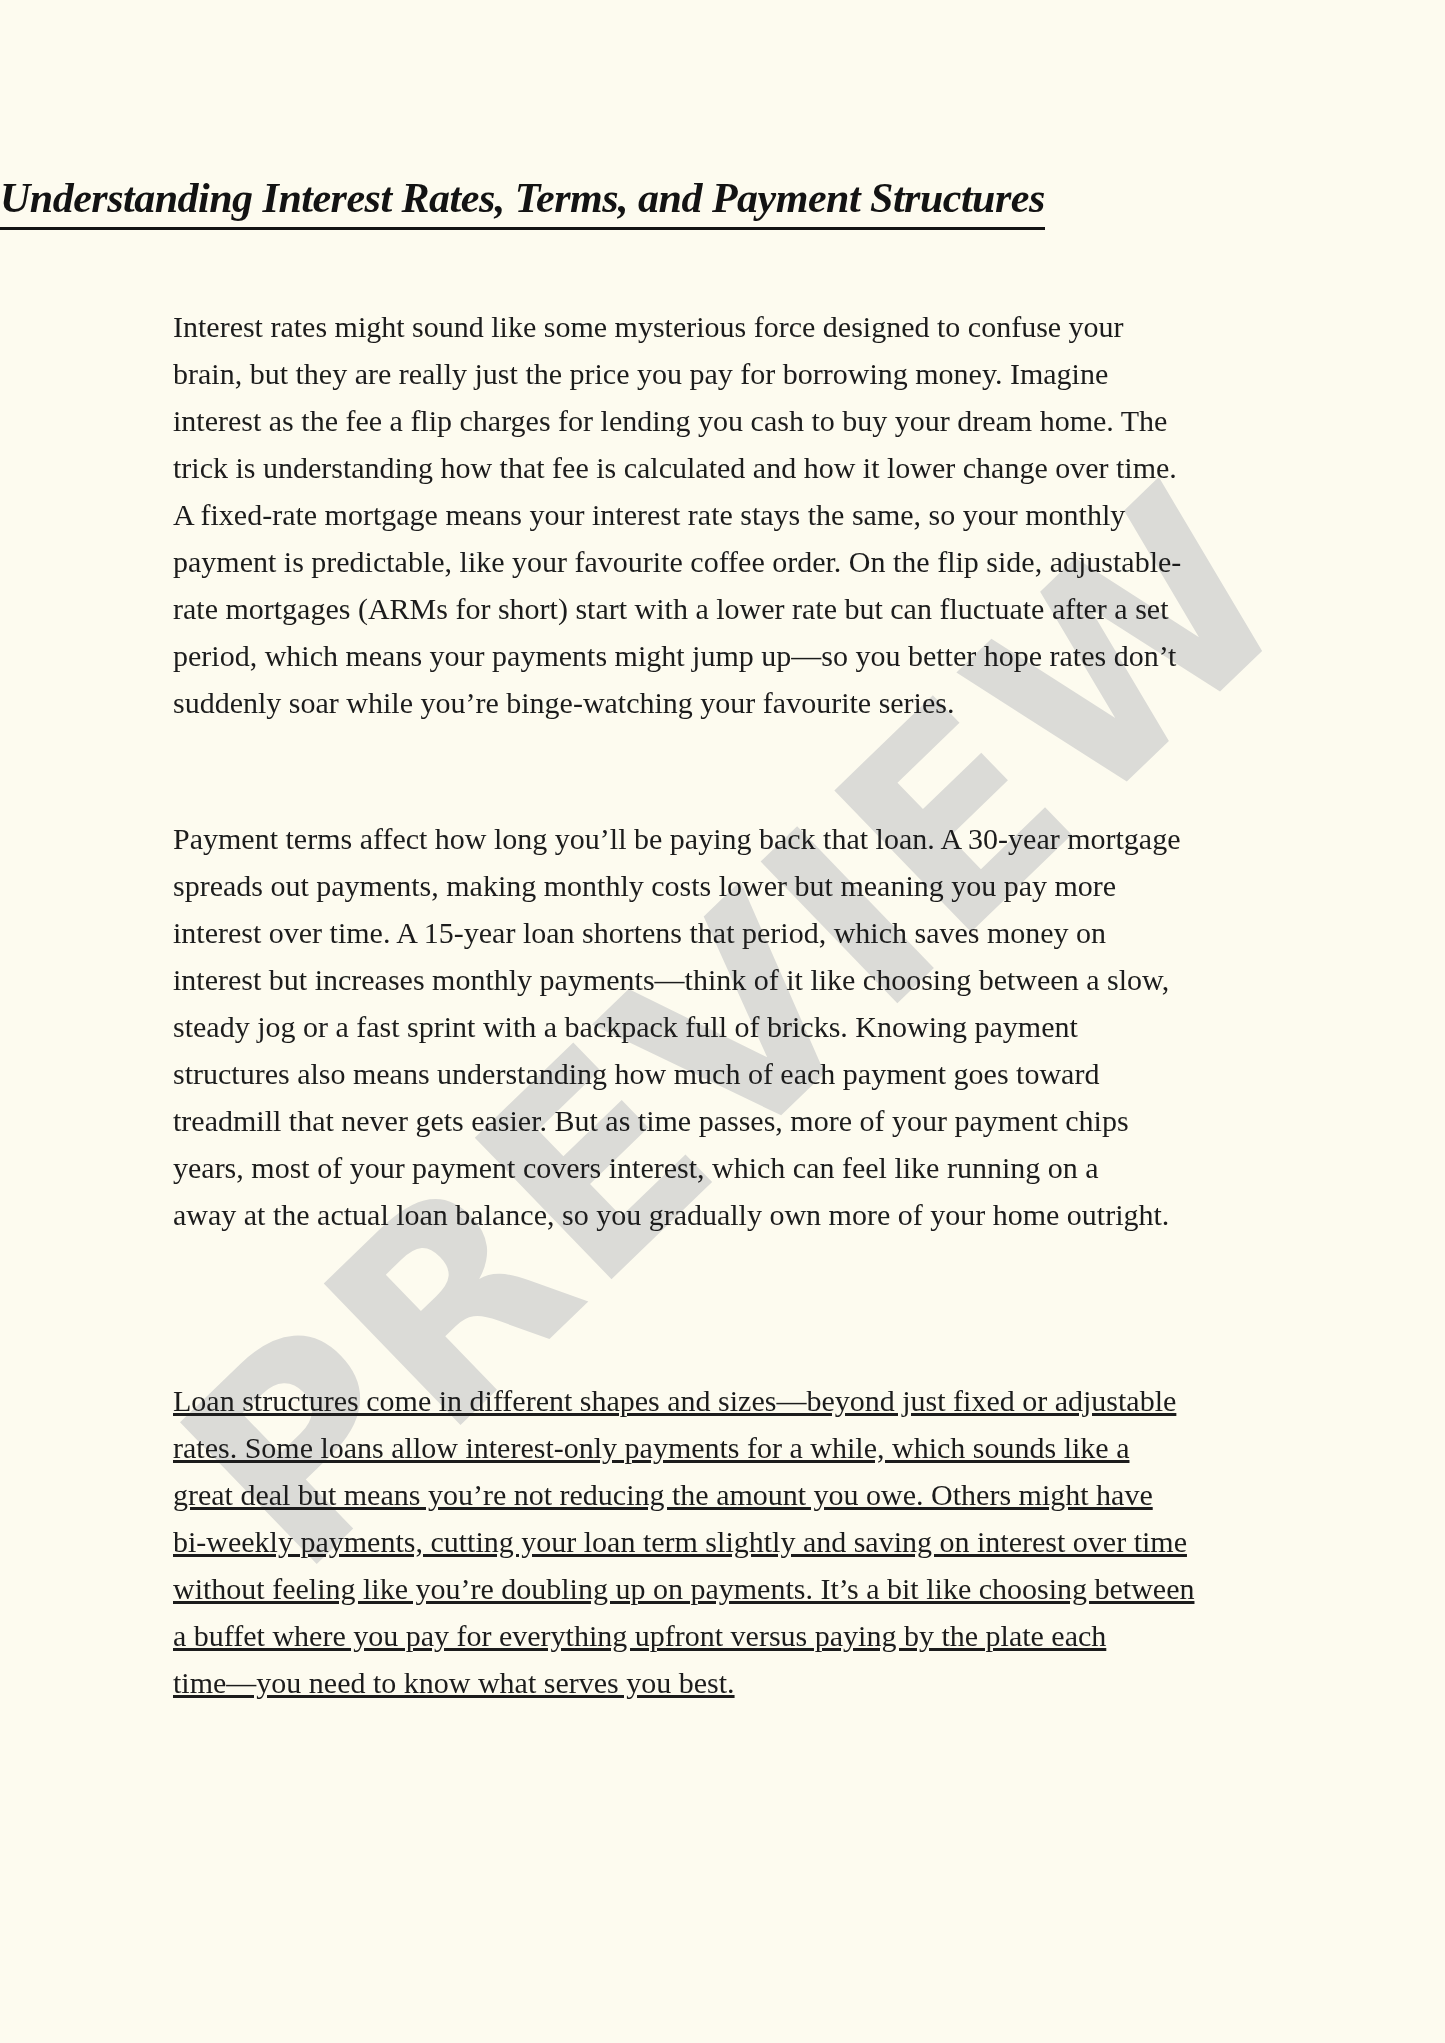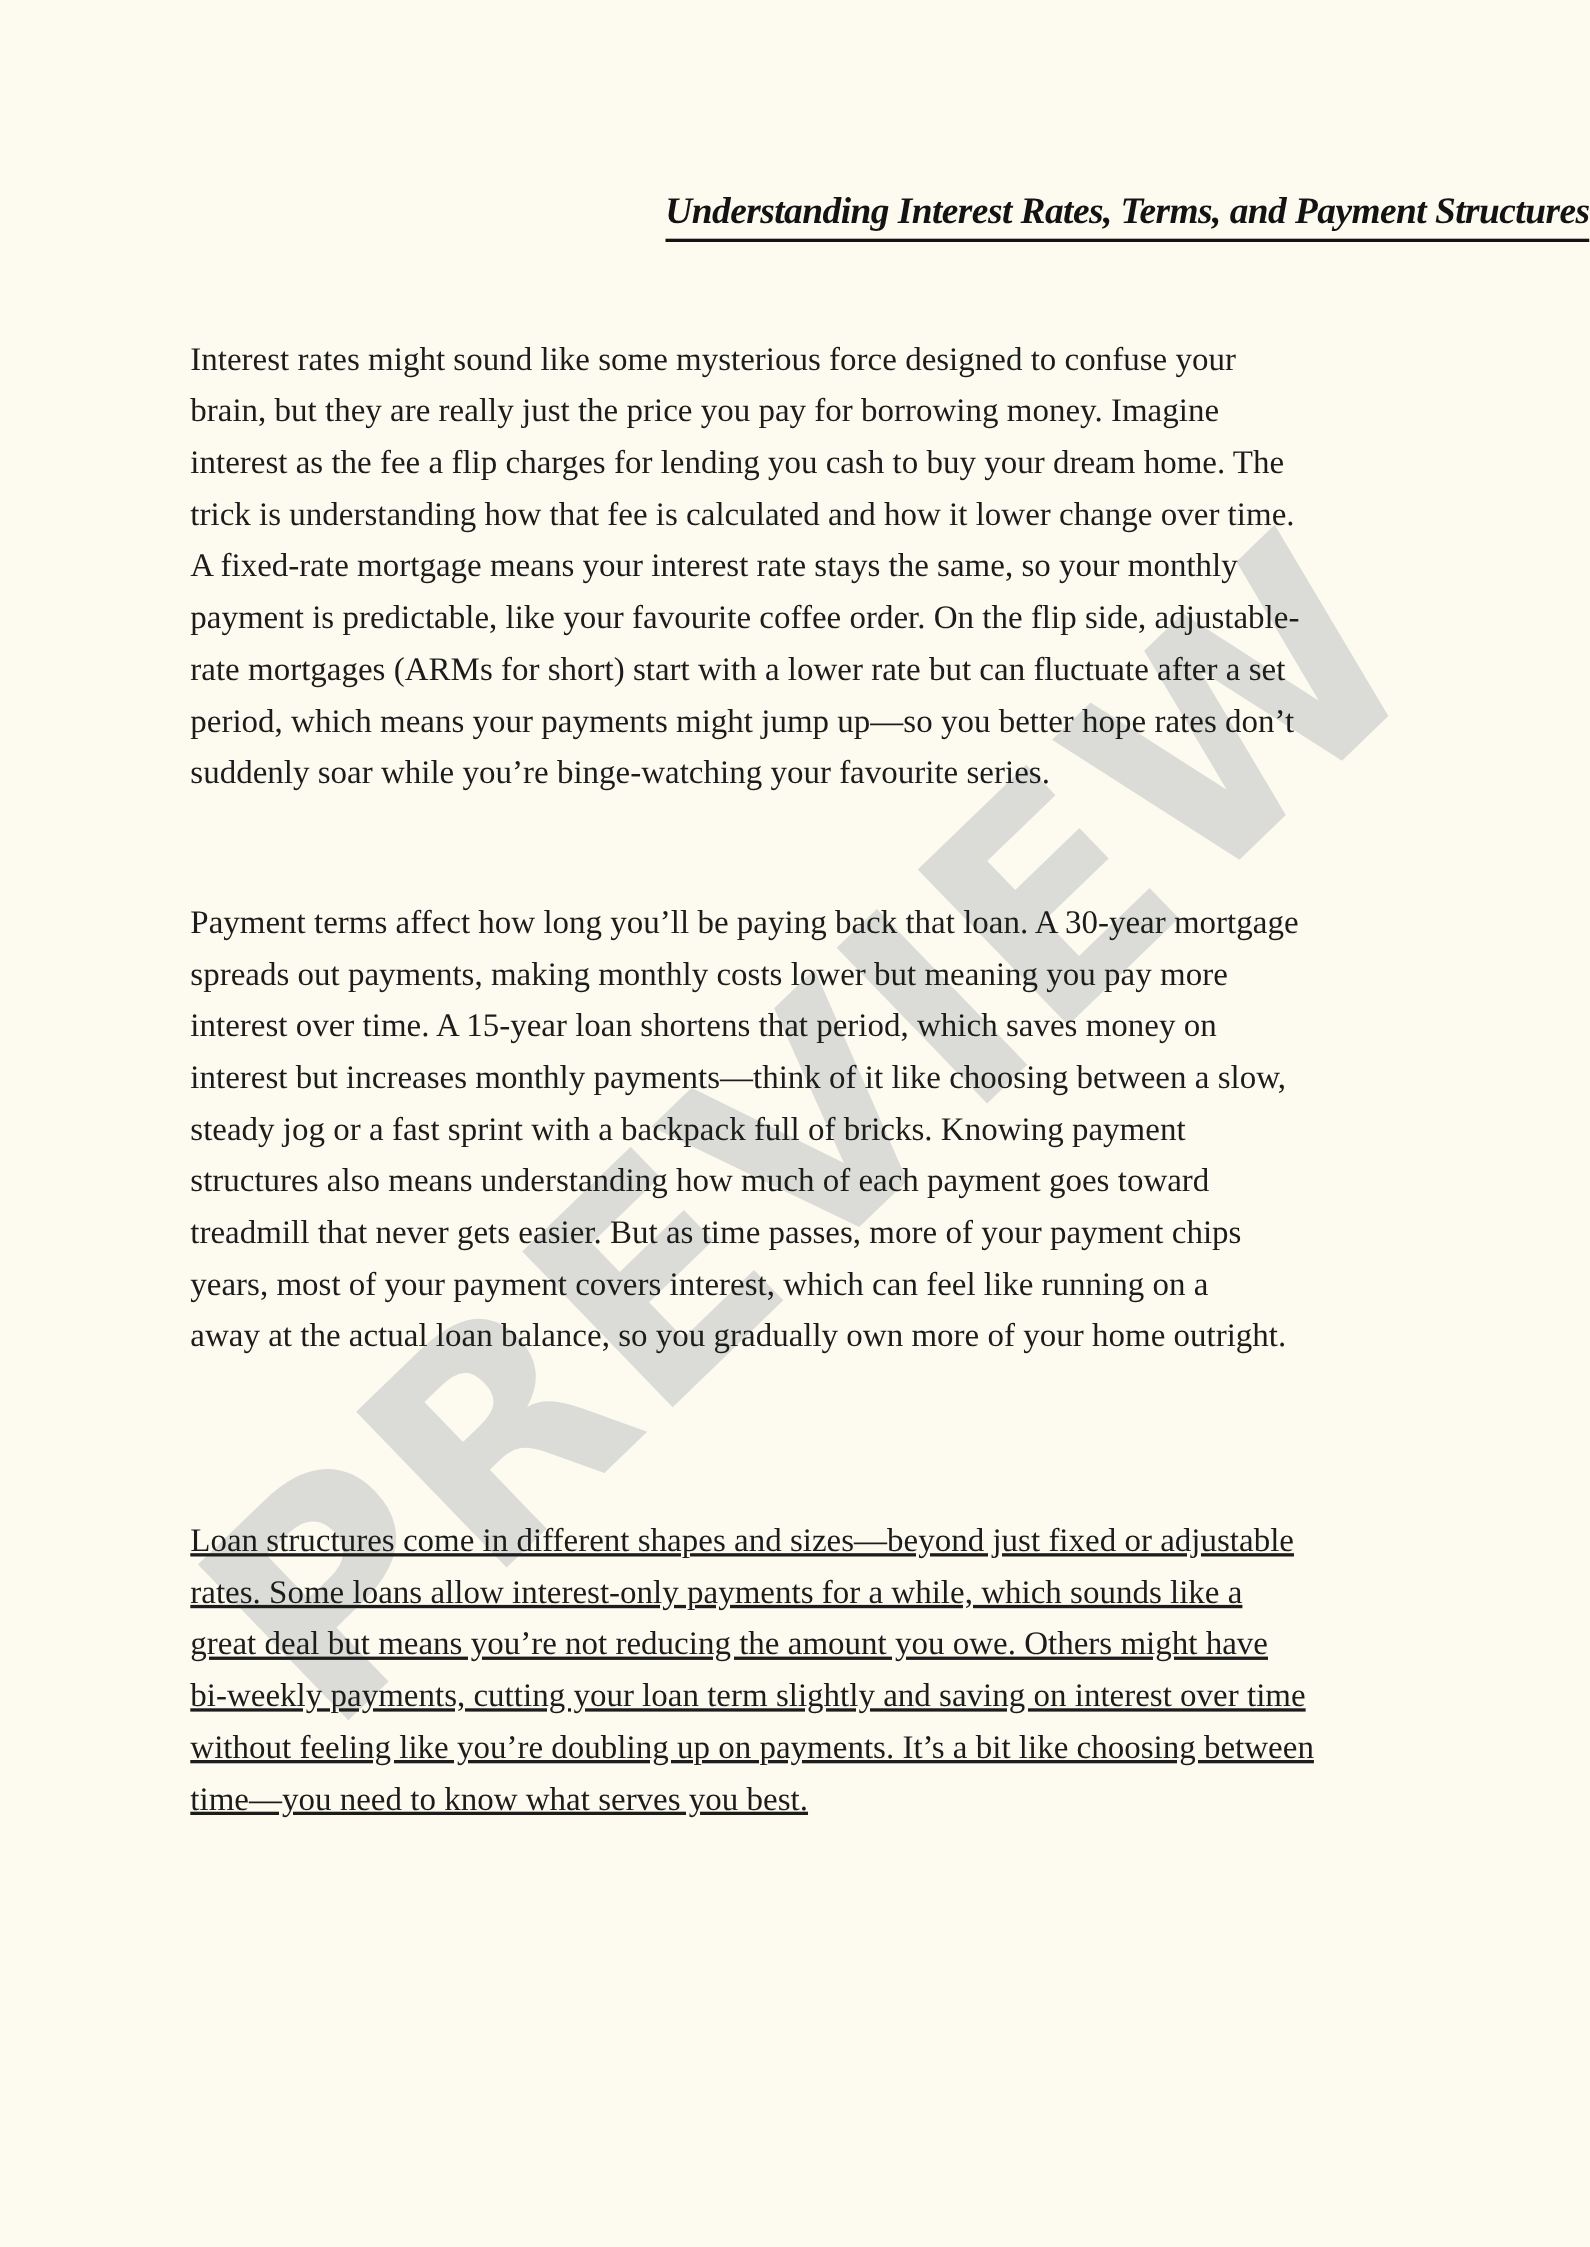--- a/index.html
+++ b/index.html
@@ -34,23 +34,23 @@
     white-space: nowrap;
     z-index: 0;
     user-select: none;
   }
   .title {
     position: absolute;
     top: 174px;
     left: 0;
     width: 100%;
     margin: 0;
-    text-align: right;
+    text-align: left;
     font-family: "Liberation Serif", serif;
-    font-size: 34px;
+    font-size: 42px;
     font-weight: bold;
     font-style: italic;
     letter-spacing: -0.5px;
     color: #131313;
     z-index: 1;
   }
   .title-text {
     display: inline-block;
     border-bottom: 3px solid #131313;
     padding-bottom: 5px;
@@ -103,15 +103,16 @@
       <div class="line">years, most of your payment covers interest, which can feel like running on a</div>
       <div class="line">away at the actual loan balance, so you gradually own more of your home outright.</div>
     </div>
 
   <div class="para para3">
       <div class="line">Loan structures come in different shapes and sizes—beyond just fixed or adjustable</div>
       <div class="line">rates. Some loans allow interest-only payments for a while, which sounds like a</div>
       <div class="line">great deal but means you’re not reducing the amount you owe. Others might have</div>
       <div class="line">bi-weekly payments, cutting your loan term slightly and saving on interest over time</div>
       <div class="line">without feeling like you’re doubling up on payments. It’s a bit like choosing between</div>
+      <div class="line">a buffet where you pay for everything upfront versus paying by the plate each</div>
       <div class="line">time—you need to know what serves you best.</div>
     </div>
 </div>
 
 </body></html>

